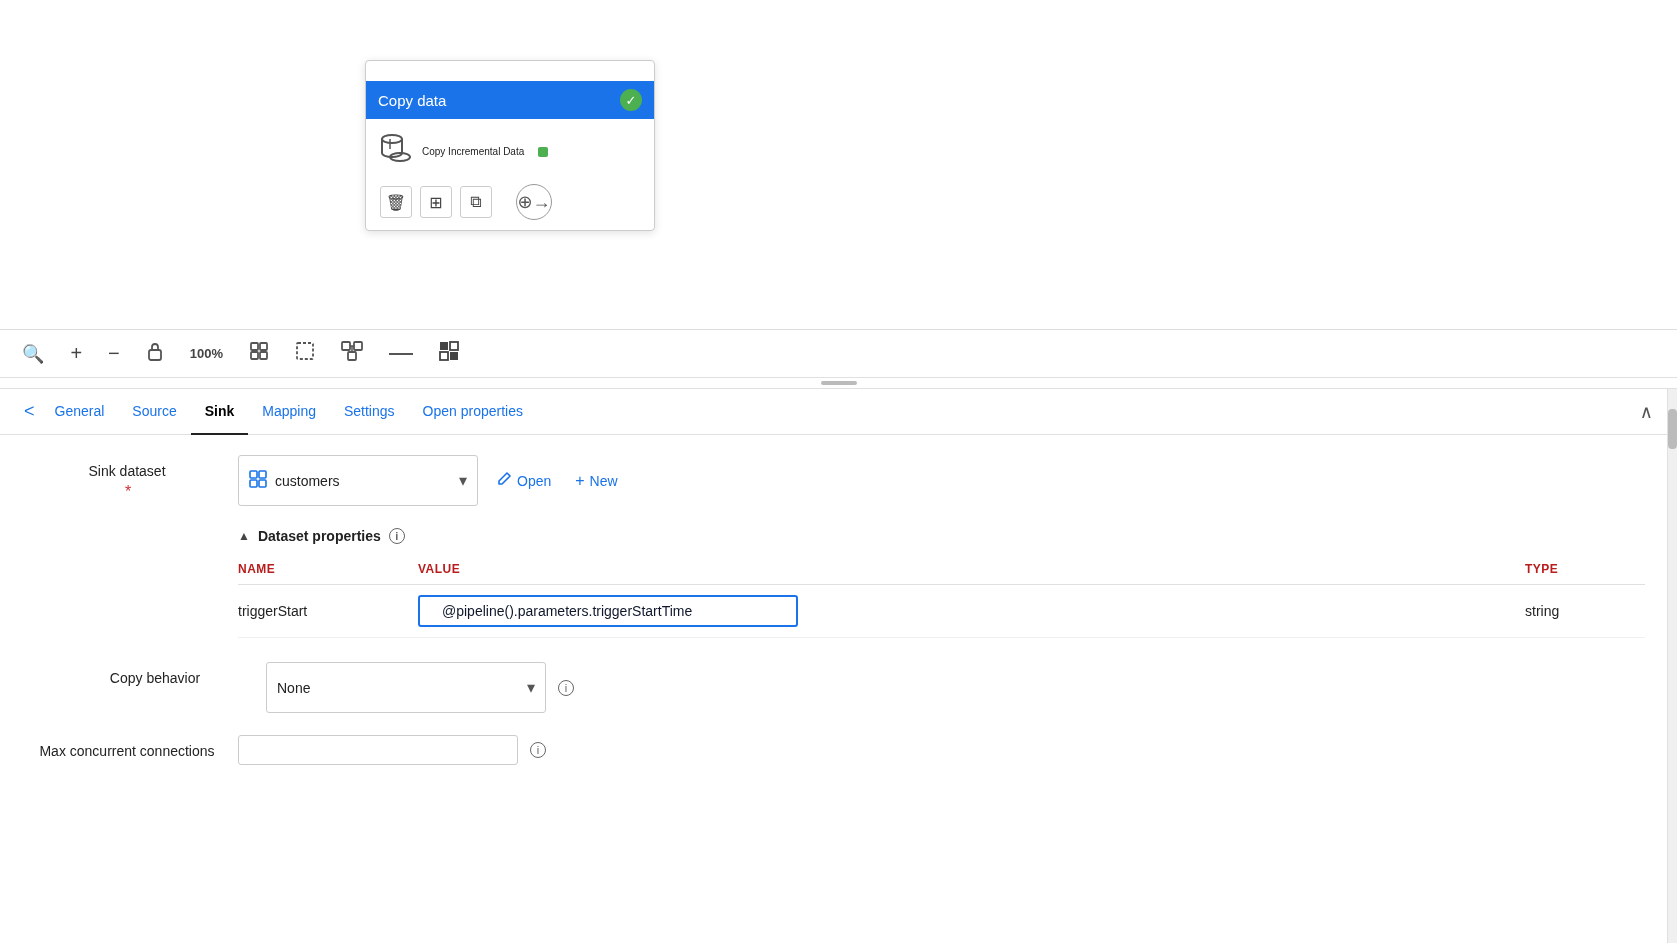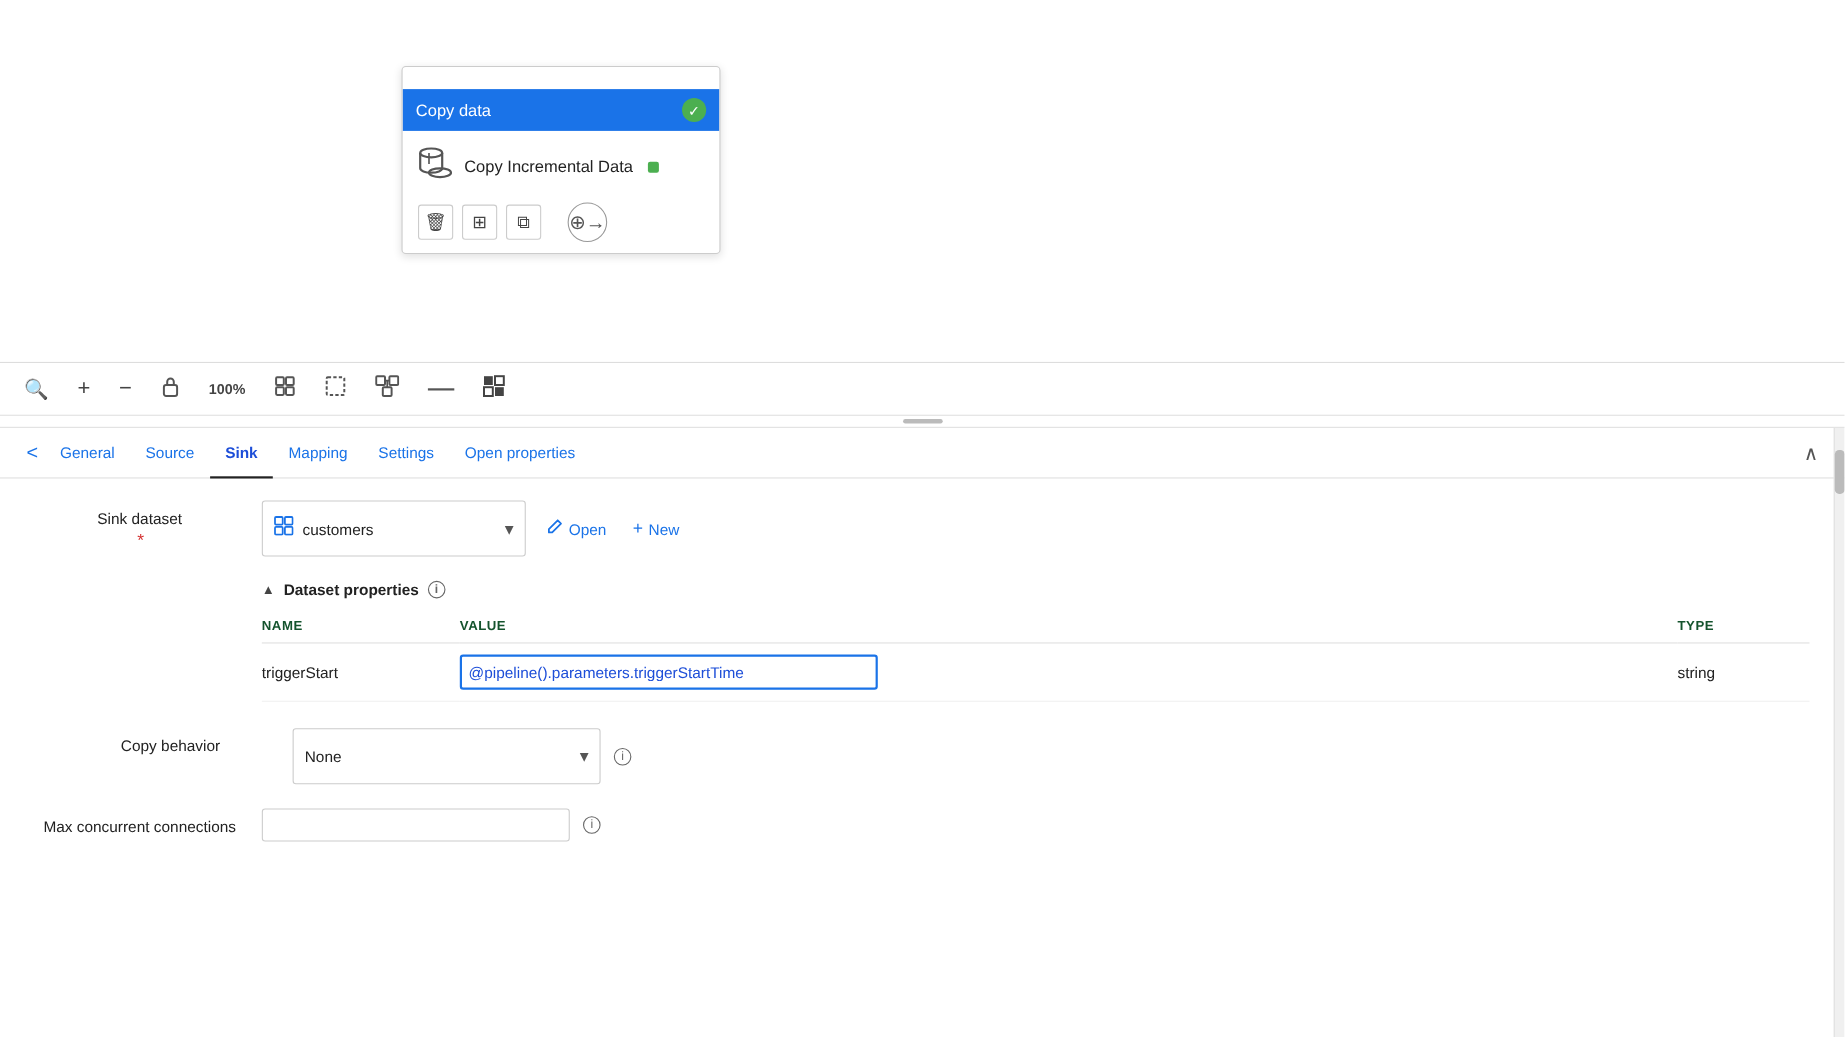--- a/index.html
+++ b/index.html
@@ -53,21 +53,21 @@
       display: flex;
       align-items: center;
       gap: 10px;
     }
     .node-icon {
       font-size: 28px;
       color: #444;
       line-height: 1;
     }
     .node-name {
-      font-size: 15px;
+      font-size: 10px;
       color: #222;
       font-weight: 400;
     }
     .node-green-dot {
       width: 10px;
       height: 10px;
       background: #4caf50;
       border-radius: 2px;
       margin-left: 4px;
       display: inline-block;
@@ -178,21 +178,21 @@
       height: 46px;
       display: flex;
       align-items: center;
       cursor: pointer;
       font-size: 14px;
       color: #1a73e8;
       border-bottom: 2px solid transparent;
       white-space: nowrap;
     }
     .tab-item.active {
-      color: #1d4ed8;
+      color: #000000;
       border-bottom: 2.5px solid #222;
       font-weight: 600;
       text-align: right;
     }
     .tab-spacer { flex: 1; }
     .tab-collapse {
       background: none;
       border: none;
       cursor: pointer;
       font-size: 18px;
@@ -297,44 +297,44 @@
     
     .dp-table {
       width: 100%;
       border-collapse: collapse;
       margin-bottom: 8px;
     }
     .dp-table th {
       text-align: left;
       font-size: 12px;
       font-weight: 700;
-      color: #14532d;
+      color: #b91c1c;
       padding: 4px 12px 8px 0;
       letter-spacing: 0.04em;
       border-bottom: 1px solid #e0e0e0;
     }
     .dp-table td {
       padding: 10px 12px 10px 0;
       vertical-align: middle;
       border-bottom: 1px solid #f0f0f0;
       font-size: 14px;
     }
     .dp-table .col-name { width: 180px; }
     .dp-table .col-value { }
     .dp-table .col-type { width: 120px; }
 
     
     .value-input {
       border: 2px solid #1a73e8;
       border-radius: 3px;
-      padding: 6px 6px;
+      padding: 6px 22px;
       font-size: 14px;
       width: 380px;
       outline: none;
-      color: #1d4ed8;
+      color: #0f172a;
     }
 
     
     .text-input {
       border: 1px solid #ccc;
       border-radius: 3px;
       padding: 6px 10px;
       font-size: 14px;
       width: 280px;
       outline: none;

